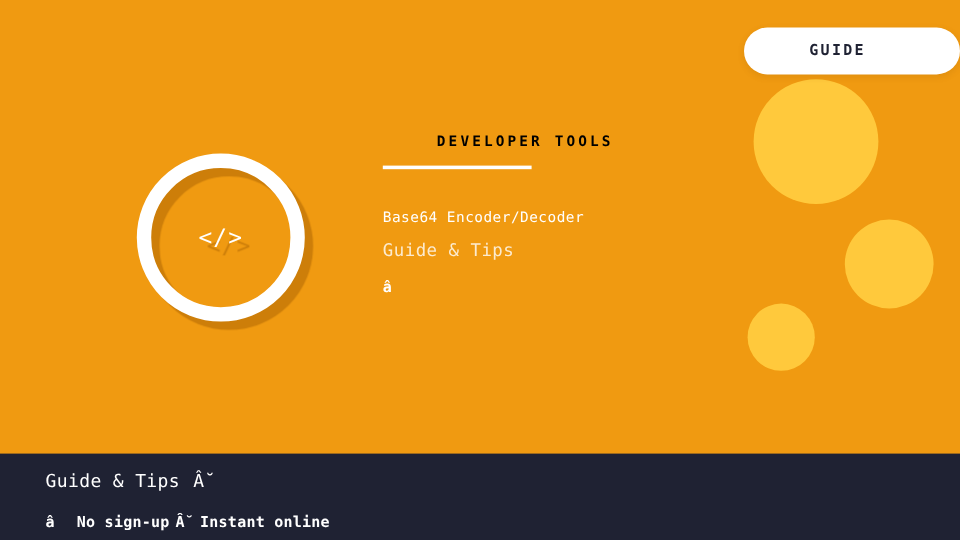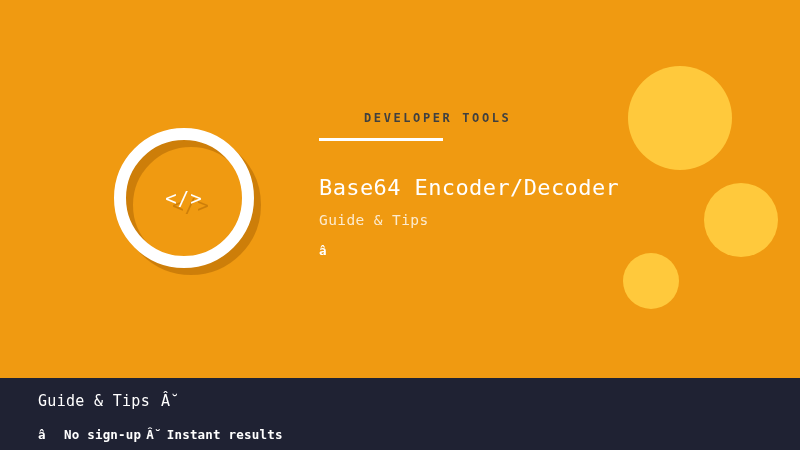--- a/index.html
+++ b/index.html
@@ -43,28 +43,28 @@
     display:flex;align-items:center;justify-content:center;
   }
   #logo-glyph{
     color:#FFFFFF;font-size:19px;line-height:1;letter-spacing:1px;
     user-select:none;
   }
 
   
   #text-block{position:absolute;left:319px;top:112px;width:300px;z-index:5;}
   #eyebrow{
-    color:#404040;font-size:12px;font-weight:bold;letter-spacing:2.6px;
+    color:#000000;font-size:12px;font-weight:bold;letter-spacing:2.6px;
     line-height:1;white-space:nowrap;padding-left:45px;
   }
   #eyebrow-rule{
     margin-top:14px;width:124px;height:3px;background:#FFFFFF;
   }
   #main-title{
-    margin-top:34px;color:#FFFFFF;font-size:22px;letter-spacing:.4px;
+    margin-top:34px;color:#FFFFFF;font-size:12px;letter-spacing:.4px;
     line-height:1.15;white-space:nowrap;
   }
   #subtitle{
     margin-top:12px;color:rgba(255,255,255,.80);font-size:14.5px;
     letter-spacing:.4px;line-height:1.15;white-space:nowrap;
   }
   #feature-row{
     margin-top:14px;display:flex;align-items:baseline;
     color:#FFFFFF;font-size:12.5px;font-weight:bold;letter-spacing:.3px;
     white-space:nowrap;
@@ -92,20 +92,23 @@
 </style>
 </head>
 <body style="background: rgb(240, 154, 17);">
 
 <div id="stage">
 
   <div class="blob" id="blob-lg" style="left: 628px; top: 66px; width: 104px; height: 104px; background: rgb(255, 201, 60);"></div>
   <div class="blob" id="blob-md" style="left: 704px; top: 183px; width: 74px; height: 74px; background: rgb(255, 201, 60);"></div>
   <div class="blob" id="blob-sm" style="left: 623px; top: 253px; width: 56px; height: 56px; background: rgb(255, 201, 60);"></div>
 
+  <div id="guide-pill">
+    <span class="lbl">GUIDE</span>
+  </div>
 
   <div id="logo-wrap">
     <div id="logo-ring">
       <span id="logo-glyph">&lt;/&gt;</span>
     </div>
   </div>
 
   <div id="text-block">
     <div id="eyebrow">DEVELOPER TOOLS</div>
     <div id="eyebrow-rule"></div>
@@ -118,17 +121,17 @@
 
   <div id="footer" style="background: rgb(31, 34, 51);">
     <div id="footer-line-1">
       <span>Guide &amp; Tips</span>
       <span class="sep">Â˘</span>
     </div>
     <div id="footer-line-2">
       <span class="bullet">â</span>
       <span>No sign-up</span>
       <span class="sep">Â˘</span>
-      <span>Instant results</span>
+      <span>Instant online</span>
     </div>
   </div>
 
 </div>
 
 </body></html>

